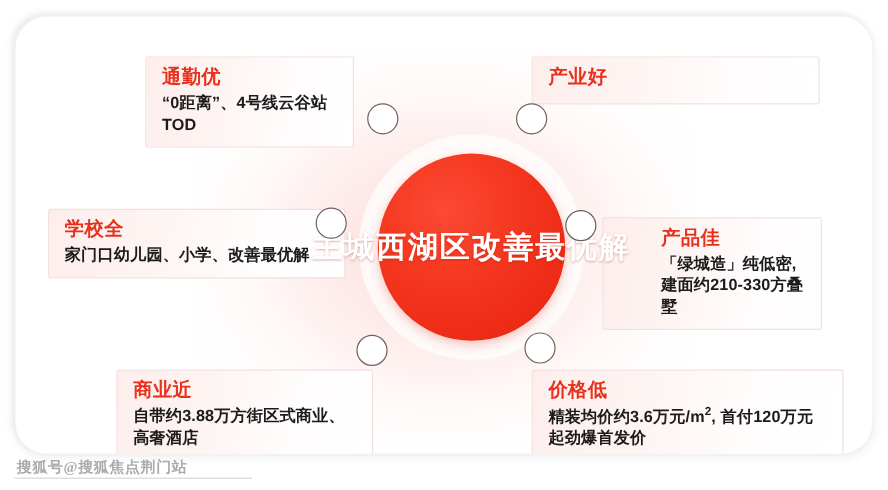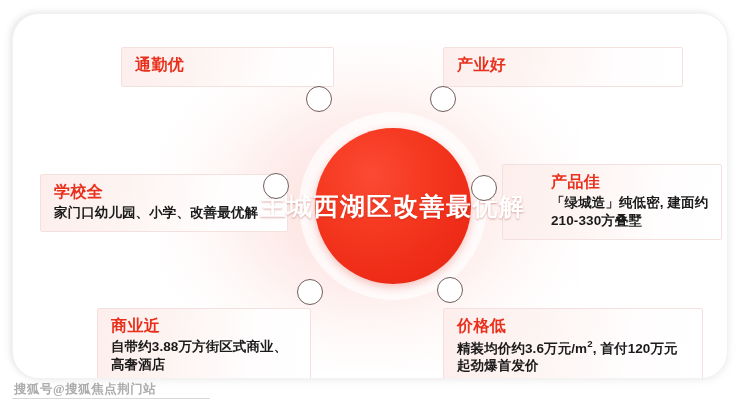--- a/index.html
+++ b/index.html
@@ -128,24 +128,24 @@
     margin-bottom: 2px;
   }
   .box-body {
     color: #1b1b1b;
     font-size: 13.5px;
     font-weight: bold;
     line-height: 1.33;
     letter-spacing: 0.1px;
   }
   
-  #box-commute { left: 108px; top: 33px;  width: 213px; }
+  #box-commute { left: 108px; top: 33px;  width: 174px; }
   #box-industry{ left: 430px; top: 33px;  width: 240px; }
   #box-school  { left: 27px;  top: 160px; width: 248px; }
-  #box-product { left: 489px; top: 150px; width: 220px; padding-left: 48px; }
+  #box-product { left: 489px; top: 167px; width: 183px; padding-left: 48px; }
   #box-business{ left: 84px;  top: 294px; width: 214px; }
   #box-price   { left: 430px; top: 294px; width: 260px; }
 
   
   .watermark {
     position: absolute;
     left: 14px;
     top: 381px;
     font-size: 12.5px;
     color: #8c8c8c;
@@ -183,20 +183,21 @@
 
     <div class="dot" id="dot-0" style="left: 306px; top: 85px;"></div>
     <div class="dot" id="dot-1" style="left: 430px; top: 85px;"></div>
     <div class="dot" id="dot-2" style="left: 263px; top: 172px;"></div>
     <div class="dot" id="dot-3" style="left: 471px; top: 174px;"></div>
     <div class="dot" id="dot-4" style="left: 297px; top: 278px;"></div>
     <div class="dot" id="dot-5" style="left: 437px; top: 276px;"></div>
 
     <div class="box" id="box-commute">
       <div class="box-title">通勤优</div>
+      <div class="box-body">“0距离”、4号线云谷站TOD</div>
     </div>
 
     <div class="box" id="box-industry">
       <div class="box-title">产业好</div>
     </div>
 
     <div class="box" id="box-school">
       <div class="box-title">学校全</div>
       <div class="box-body">家门口幼儿园、小学、改善最优解</div>
     </div>

